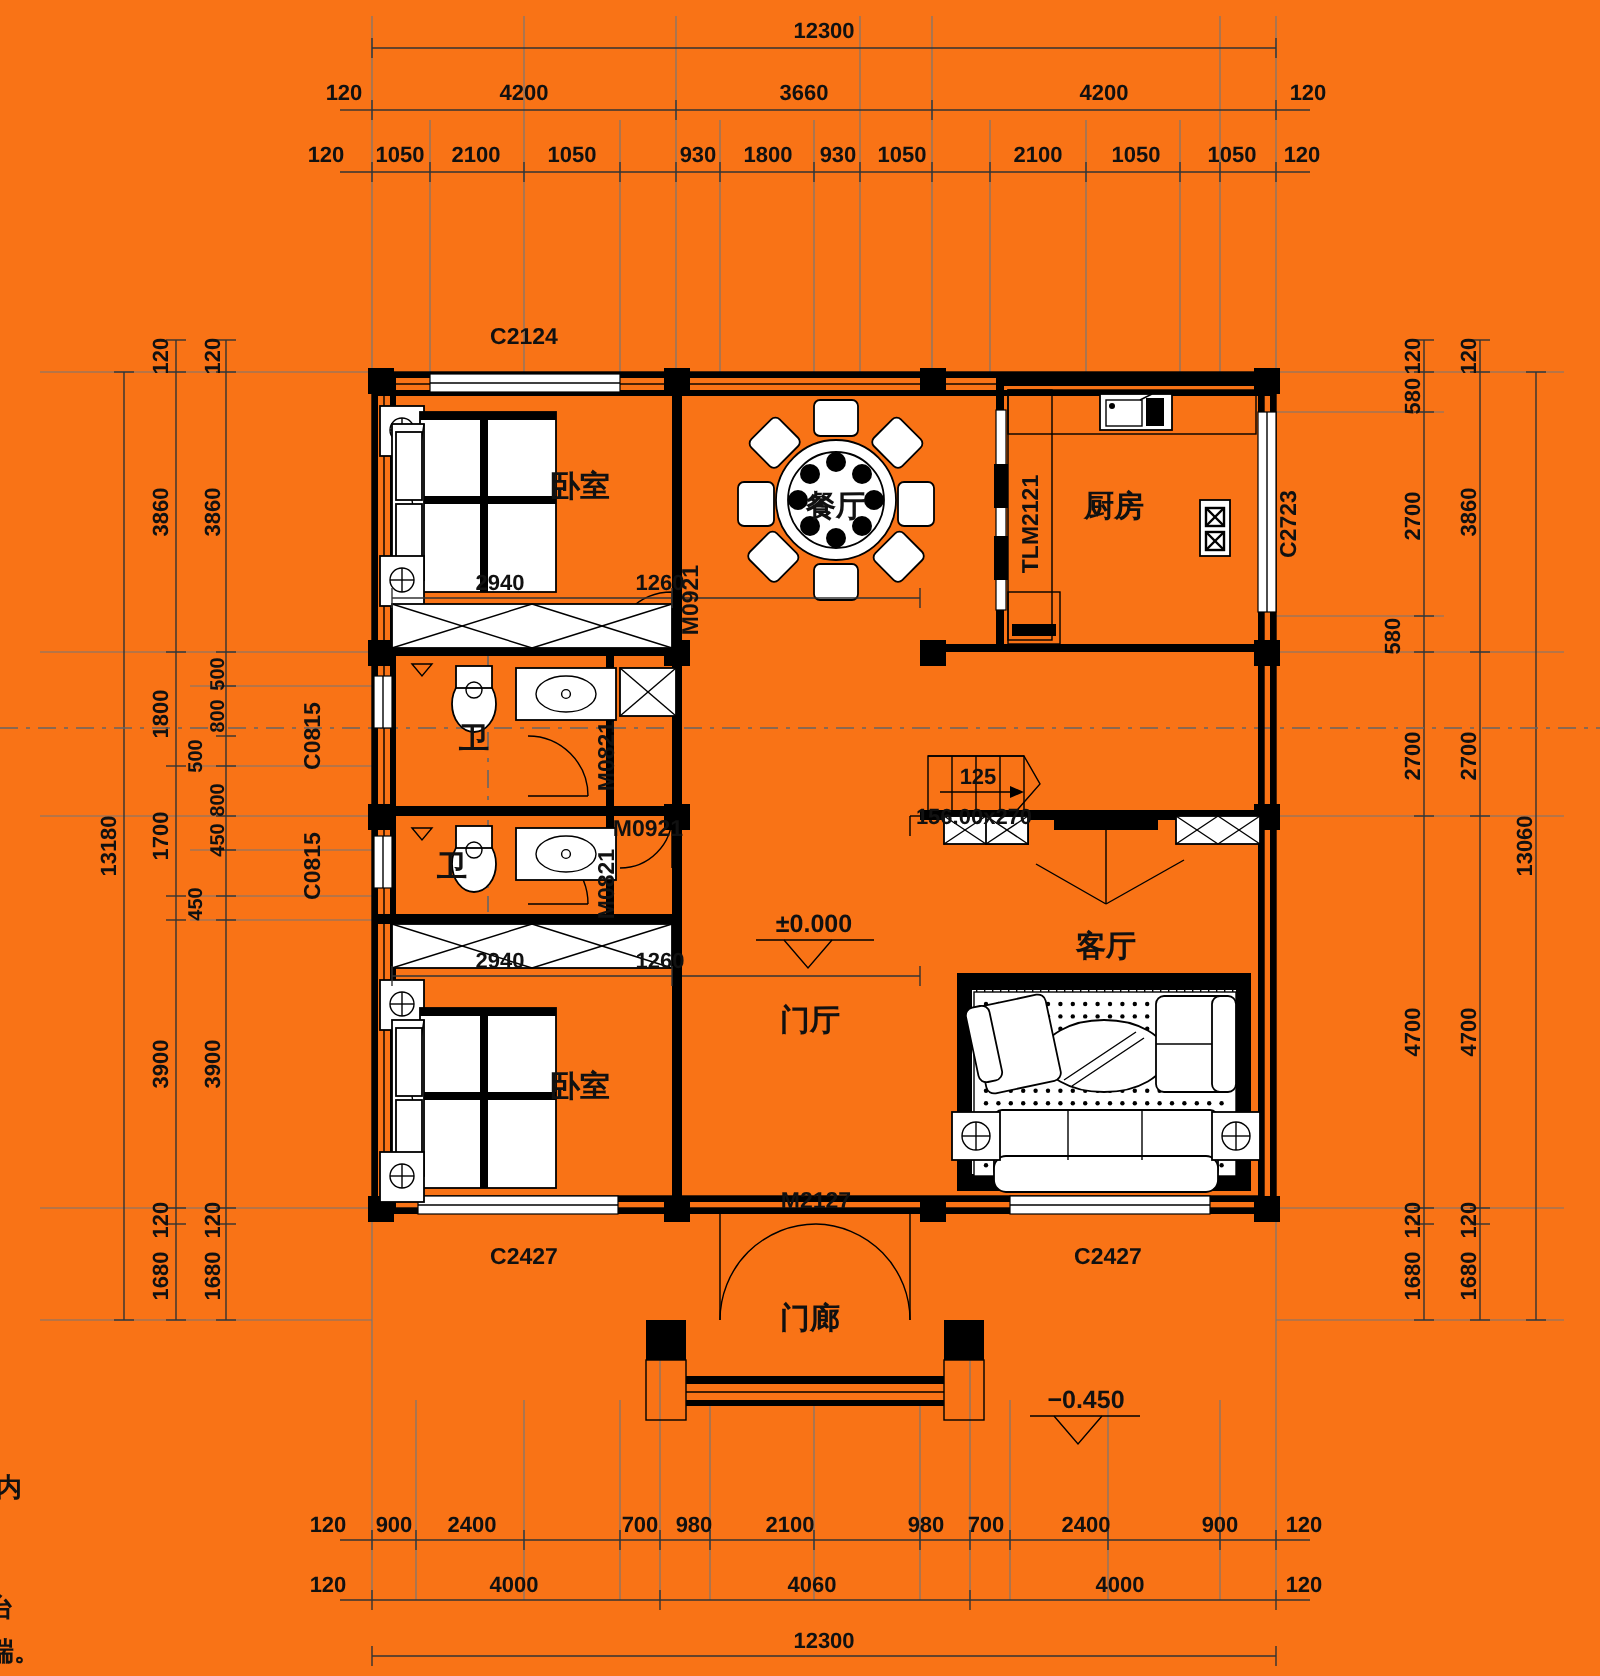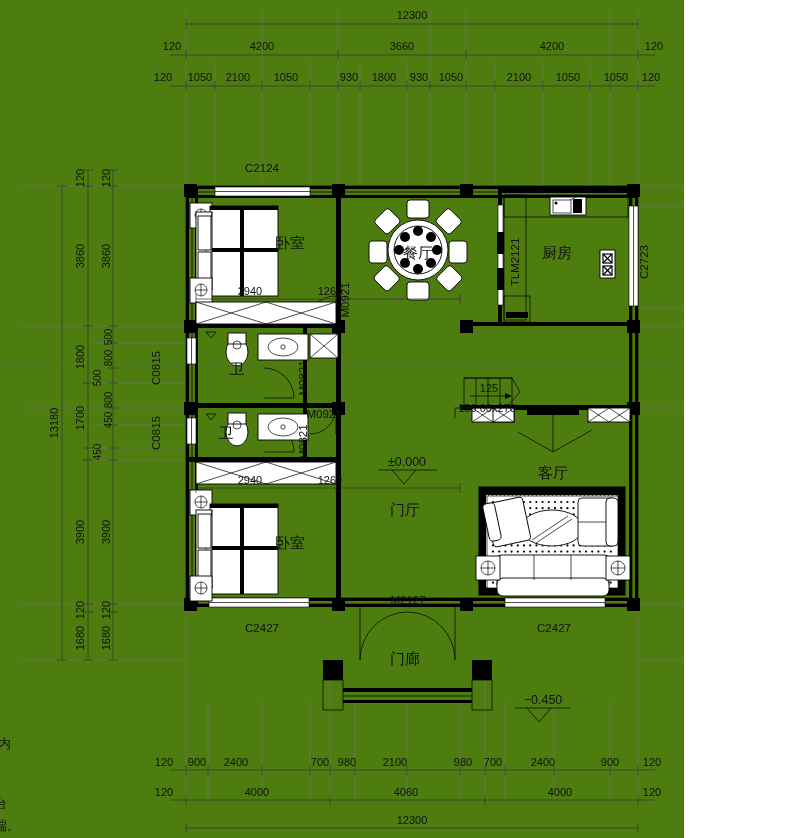--- a/index.html
+++ b/index.html
@@ -1,18 +1,18 @@
 <!DOCTYPE html>
 <html><head>
 <meta charset="utf-8">
 <title>Floor Plan</title>
 <style>
   html,body{margin:0;padding:0;background:#fff;}
   body{font-family:"Liberation Sans","DejaVu Sans",sans-serif;}
-  #stage{position:relative;width:684px;height:838px;background:#4d7c0f;overflow:hidden;}
+  #stage{position:relative;width:800px;height:838px;background:#f97316;overflow:hidden;font-weight:bold;}
   svg{position:absolute;left:0;top:0;}
   .dimtxt{font-size:11px;fill:#111;font-family:"Liberation Sans",sans-serif;}
   .dimtxt.sm{font-size:10px;}
   .room{font-size:15px;fill:#111;font-family:"DejaVu Sans",sans-serif;}
   .code{font-size:11.5px;fill:#111;font-family:"Liberation Sans",sans-serif;}
   .elev{font-size:12.5px;fill:#111;}
   .note{font-size:13px;fill:#111;font-family:"DejaVu Sans",sans-serif;}
   .wall{fill:#000;}
   .thin{stroke:#000;stroke-width:0.7;fill:none;}
   .dimline{stroke:#333;stroke-width:0.7;fill:none;}

